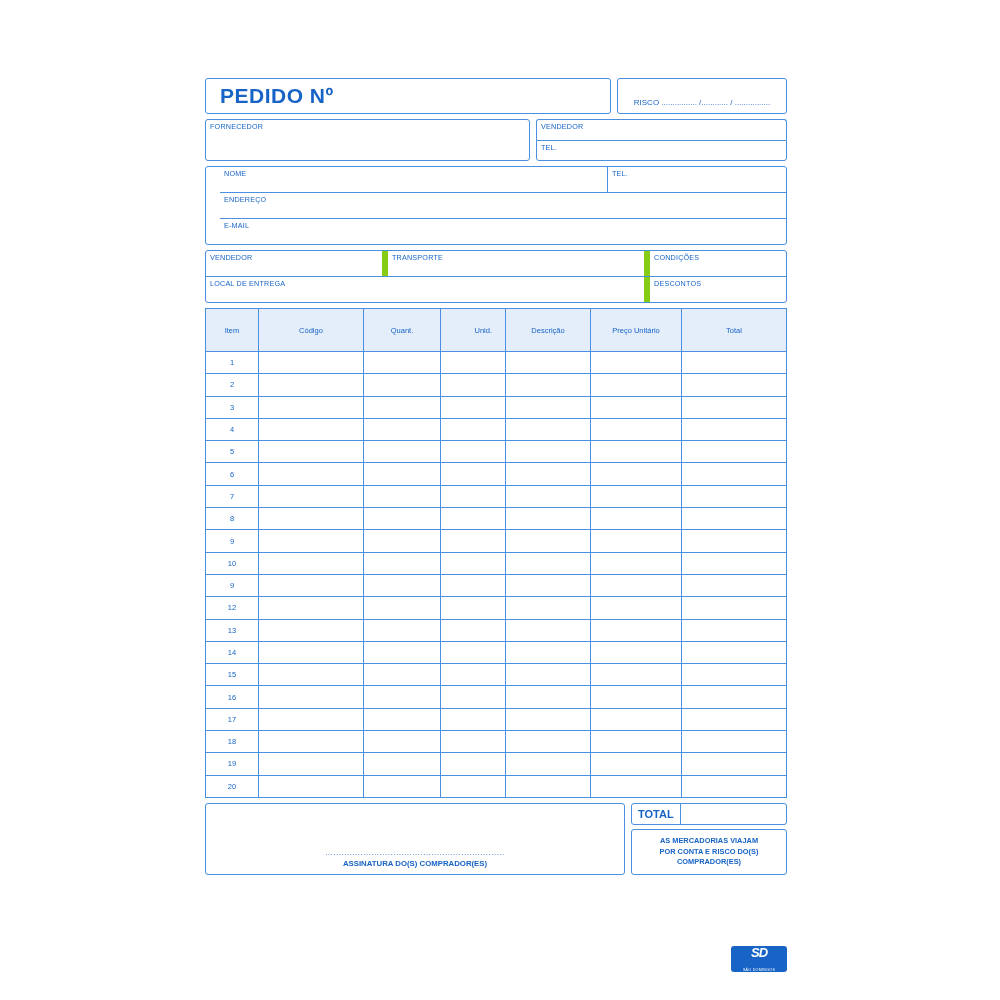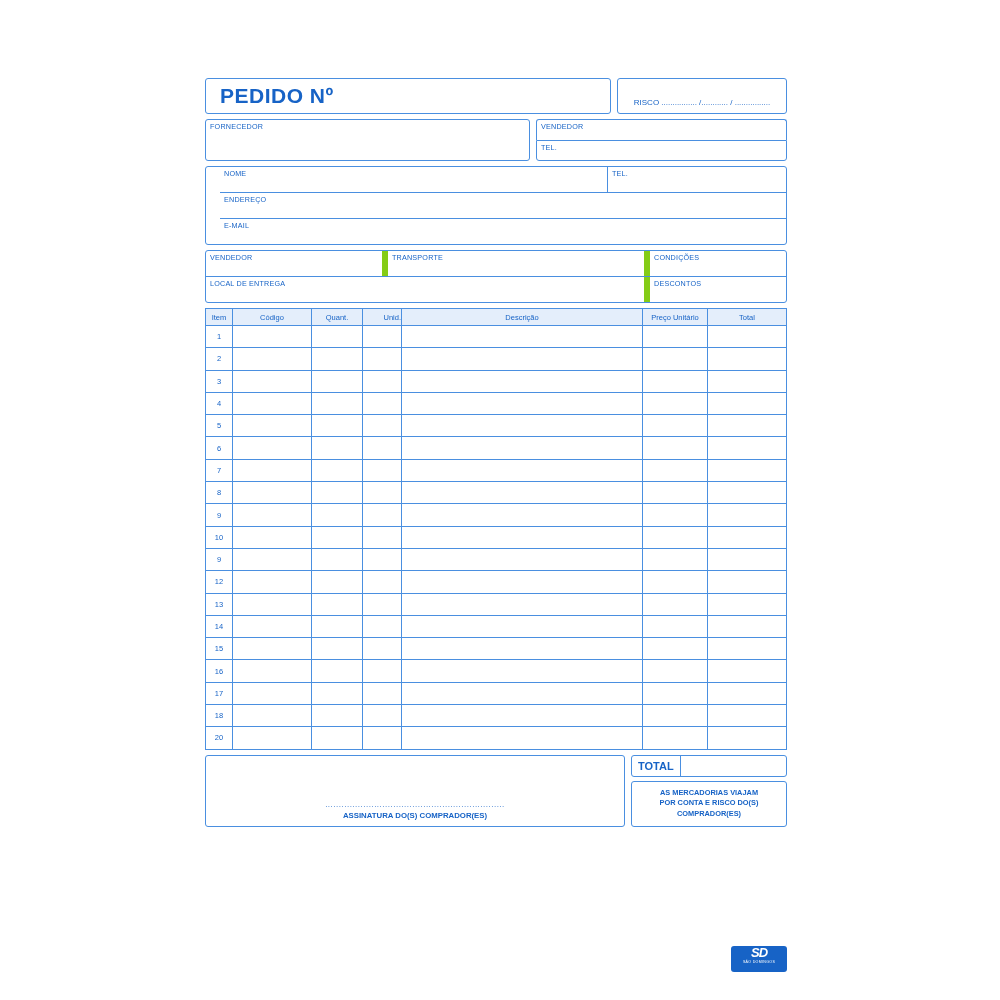--- a/index.html
+++ b/index.html
@@ -156,21 +156,21 @@
   table.items {
     border-spacing: 0;
   }
   table.items th {
     background: #e4eefb;
     font-size: 7.5px;
     font-weight: normal;
     border-right: 1px solid #4a8fe0;
     border-bottom: 1px solid #4a8fe0;
     height: 16px;
-    padding: 0;
+    padding: 13px;
   }
   table.items th:last-child {
     border-right: none;
   }
   table.items td {
     border-right: 1px solid #4a8fe0;
     border-bottom: 1px solid #4a8fe0;
     height: 21.3px;
     padding: 0;
     font-size: 7.5px;
@@ -261,21 +261,21 @@
     position: absolute;
     right: 0;
     top: 868px;
     width: 56px;
     height: 26px;
     background: #1763c6;
     border-radius: 3px;
     display: flex;
     flex-direction: column;
     align-items: center;
-    justify-content: flex-start;
+    justify-content: space-between;
   }
   .logo-mark {
     color: #ffffff;
     font-size: 13px;
     font-weight: bold;
     font-style: italic;
     letter-spacing: -1px;
     line-height: 1;
   }
   .logo-text {
@@ -525,20 +525,29 @@
         <tr>
           <td class="c-item">18</td>
           <td class="c-cod"></td>
           <td class="c-qnt"></td>
           <td class="c-uni"></td>
           <td class="c-desc"></td>
           <td class="c-pu"></td>
           <td class="c-tot"></td>
         </tr>
         <tr>
+          <td class="c-item">19</td>
+          <td class="c-cod"></td>
+          <td class="c-qnt"></td>
+          <td class="c-uni"></td>
+          <td class="c-desc"></td>
+          <td class="c-pu"></td>
+          <td class="c-tot"></td>
+        </tr>
+        <tr>
           <td class="c-item">20</td>
           <td class="c-cod"></td>
           <td class="c-qnt"></td>
           <td class="c-uni"></td>
           <td class="c-desc"></td>
           <td class="c-pu"></td>
           <td class="c-tot"></td>
         </tr>
       </tbody>
   </table>

